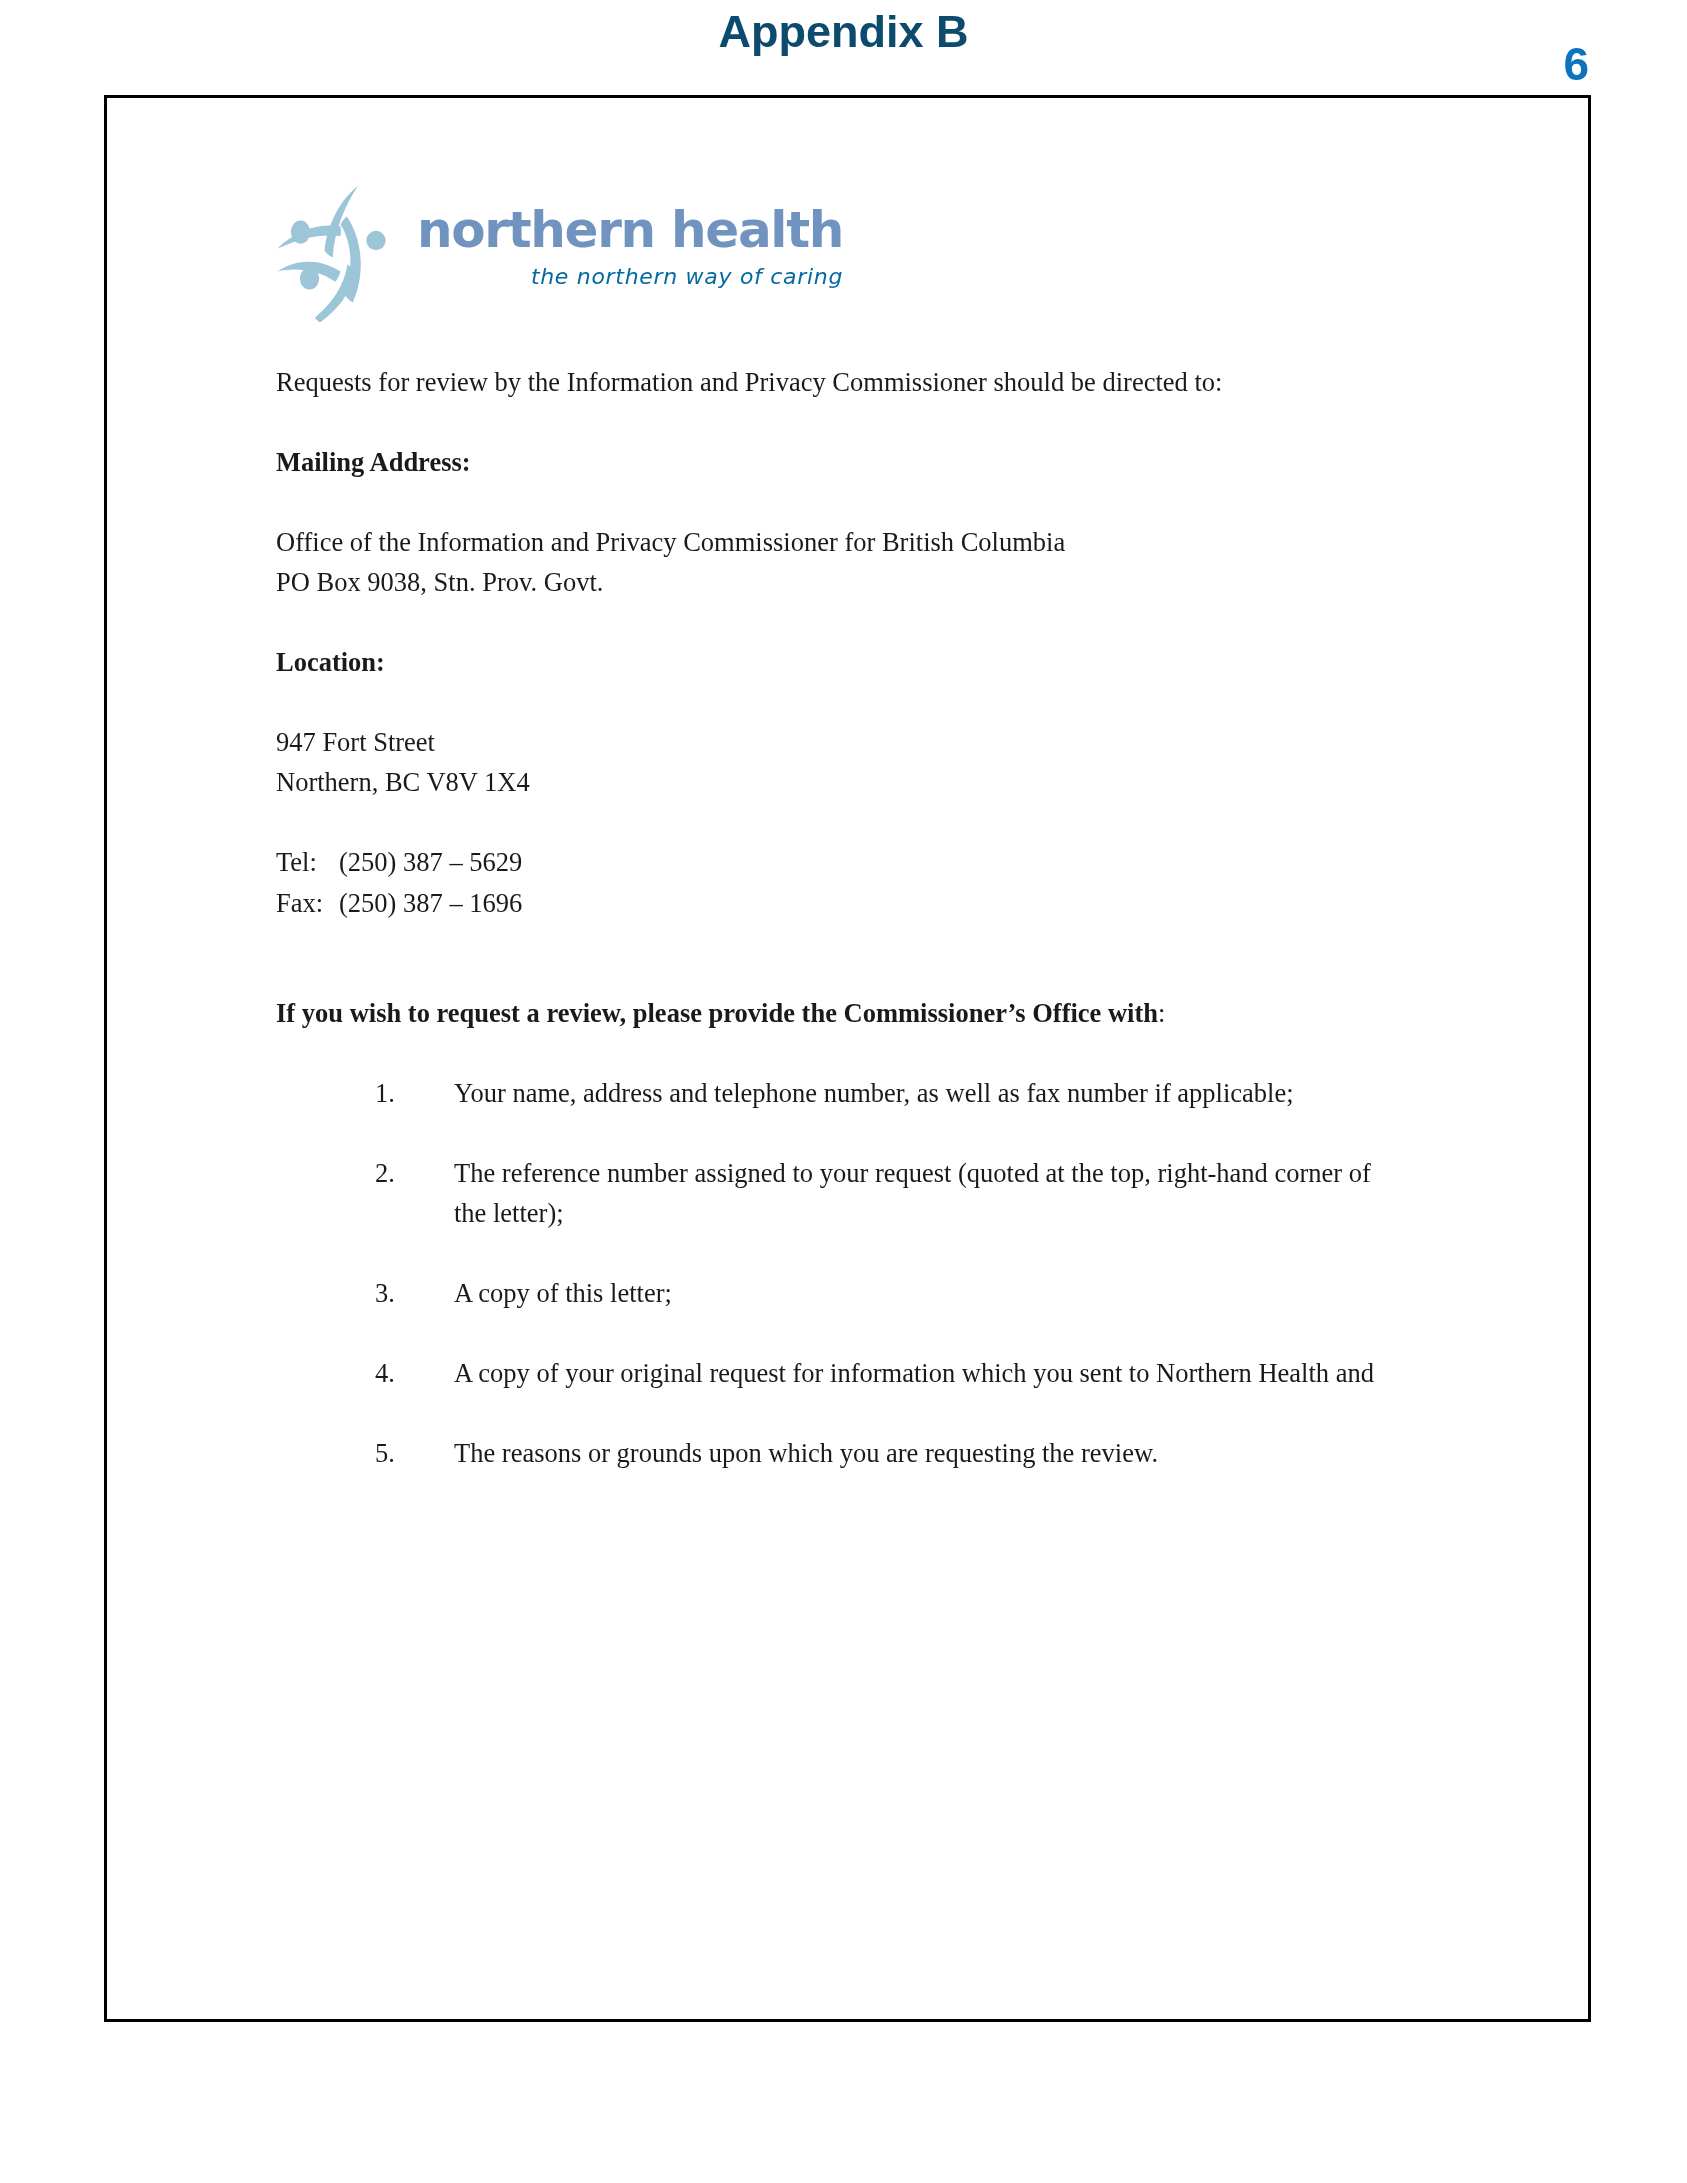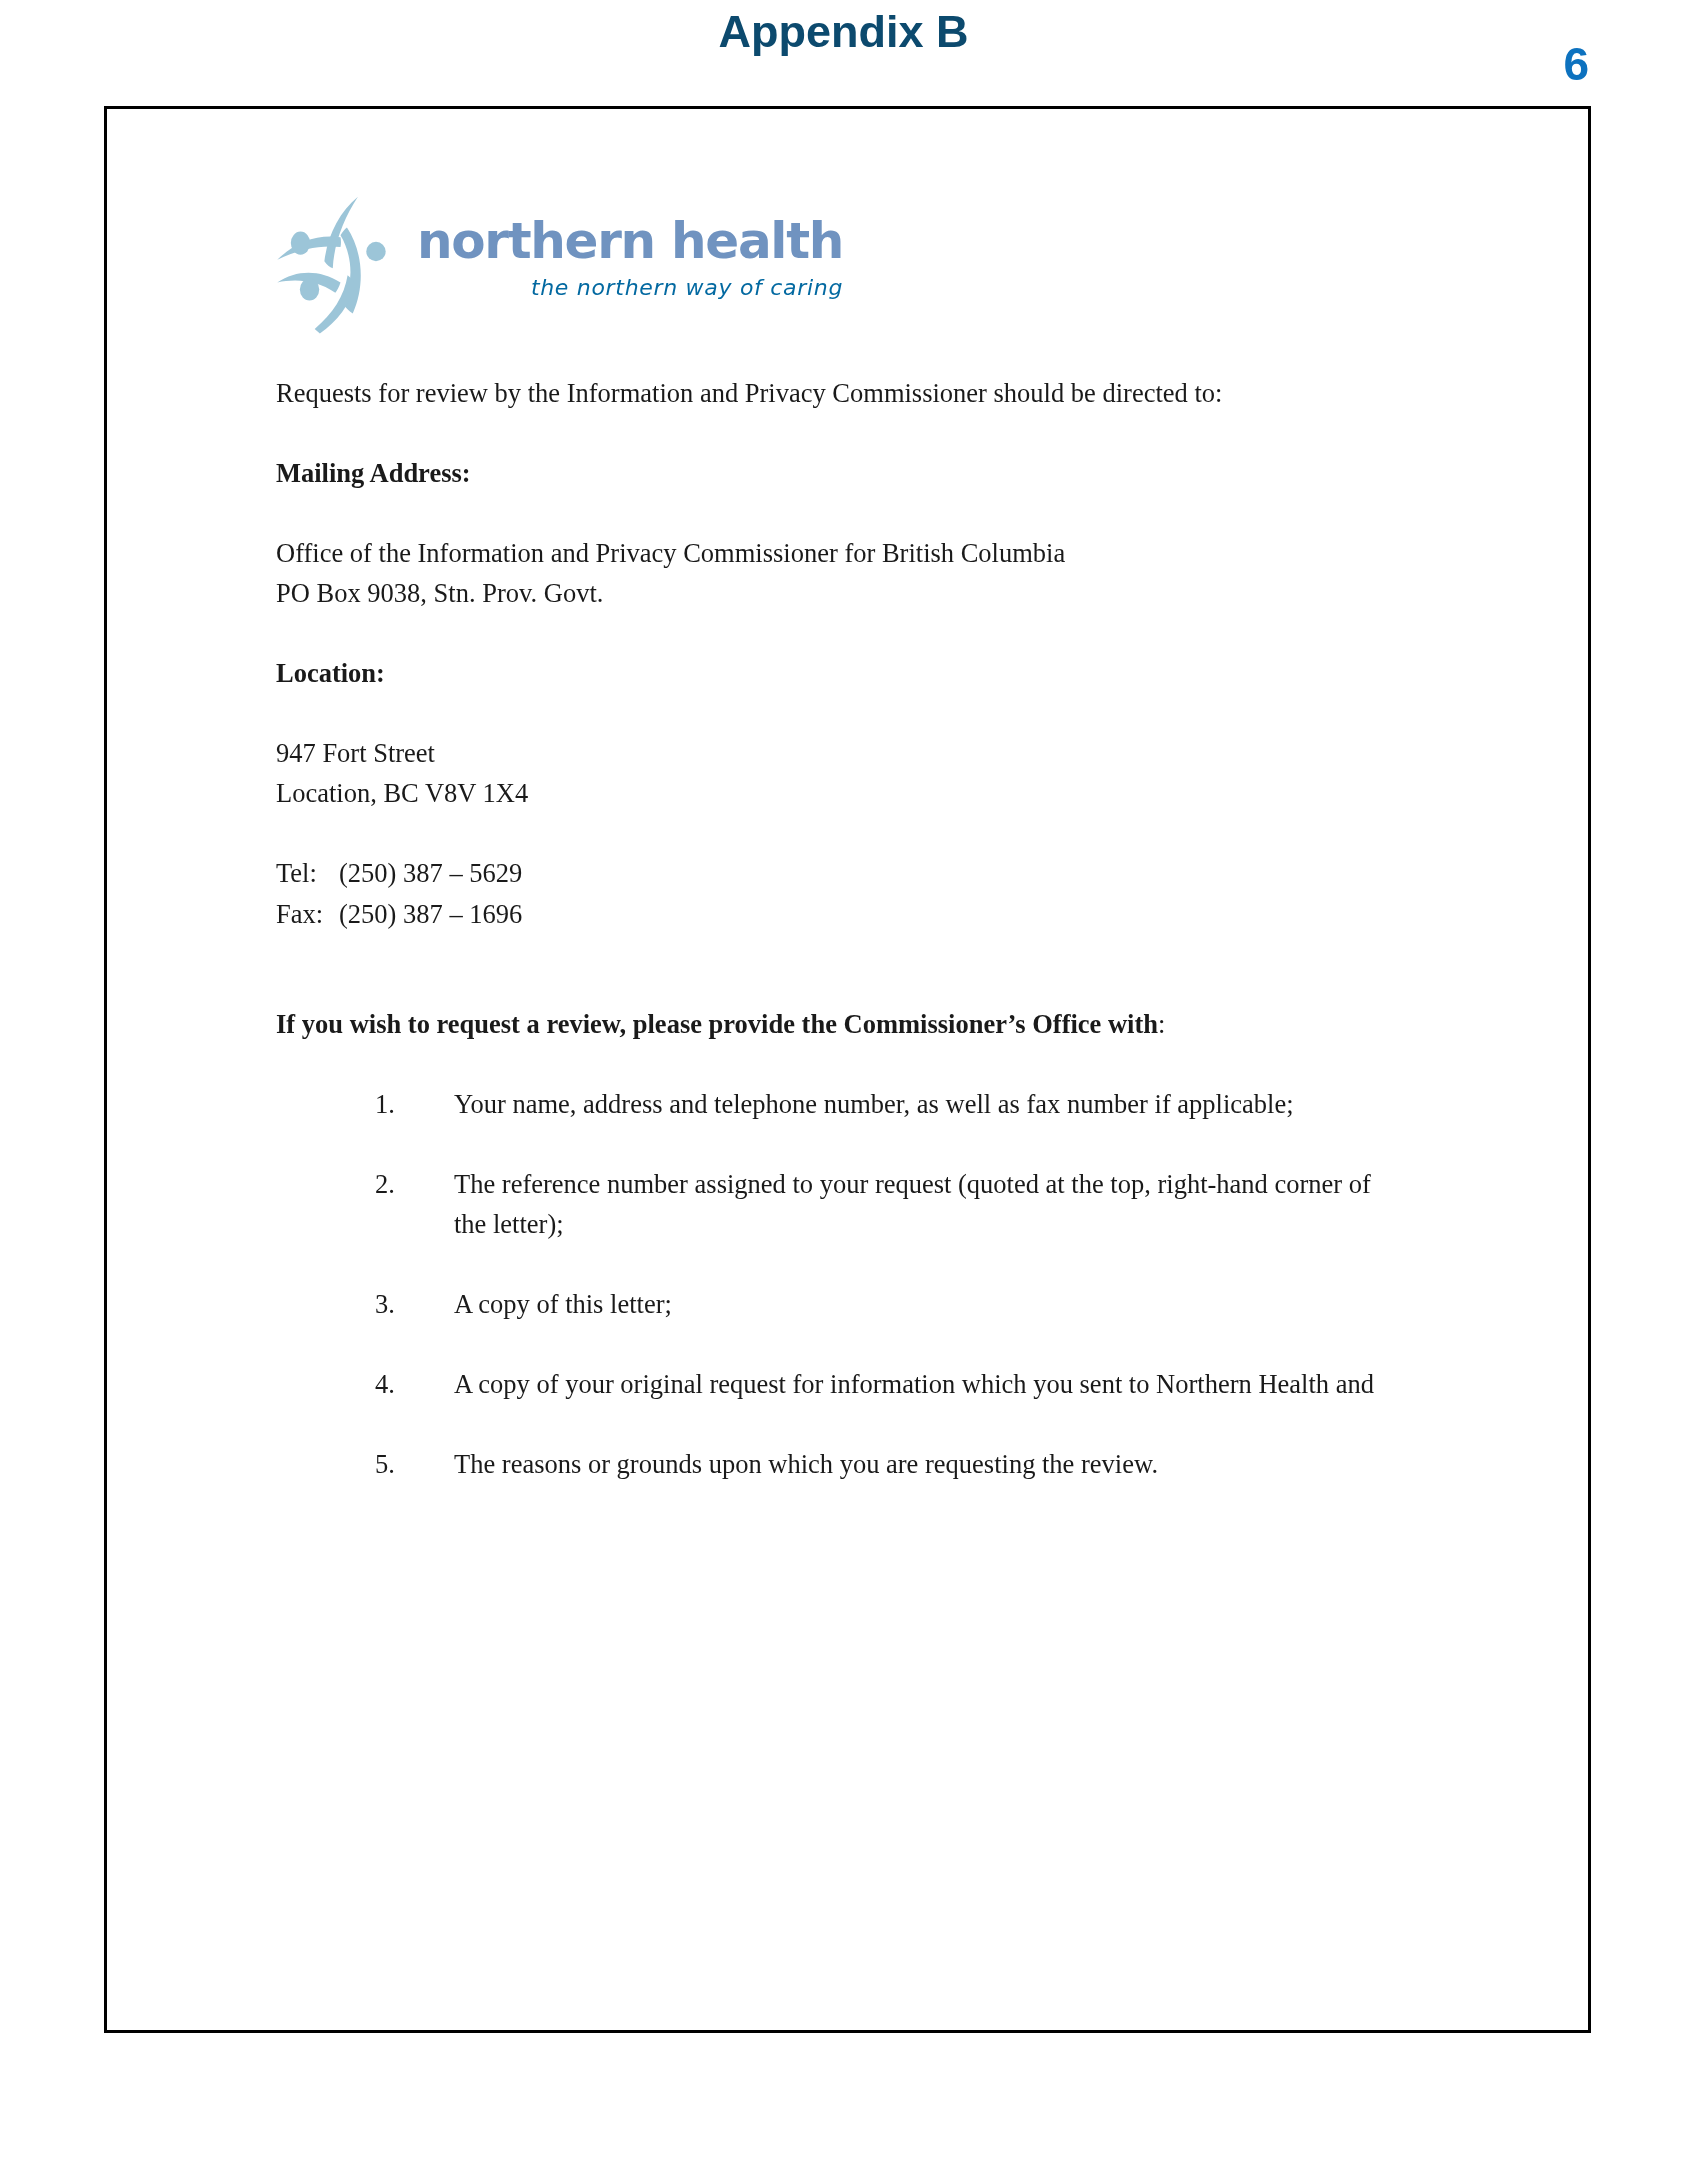--- a/index.html
+++ b/index.html
@@ -21,21 +21,21 @@
     color:#0c4a6e;letter-spacing:0px;
   }
   .page-number{
     position:absolute;top:41px;right:98px;
     font-family:"Liberation Sans","DejaVu Sans",sans-serif;
     font-weight:bold;font-size:46px;line-height:1;
     color:#0d72bf;
   }
   
   .doc-box{
-    position:absolute;left:104px;top:106px;
+    position:absolute;left:104px;top:95px;
     width:1487px;height:1927px;
     border:3.3px solid #000;
     box-sizing:border-box;
     padding:86px 185px 0 169px;
     background:#fff;
   }
   
   .logo-row{
     display:flex;align-items:flex-start;
     height:142px;margin-bottom:36px;
@@ -112,21 +112,21 @@
 
   <p class="para bold">Mailing Address:</p>
   <div class="addr-block">
     <div>Office of the Information and Privacy Commissioner for British Columbia</div>
     <div>PO Box 9038, Stn. Prov. Govt.</div>
   </div>
 
   <p class="para bold">Location:</p>
   <div class="addr-block">
     <div>947 Fort Street</div>
-    <div>Location, BC V8V 1X4</div>
+    <div>Northern, BC V8V 1X4</div>
   </div>
 
   <div class="contact-block">
     <div>
       <span class="contact-label">Tel:</span><span>(250) 387 – 5629</span>
     </div>
     <div>
       <span class="contact-label">Fax:</span><span>(250) 387 – 1696</span>
     </div>
   </div>

